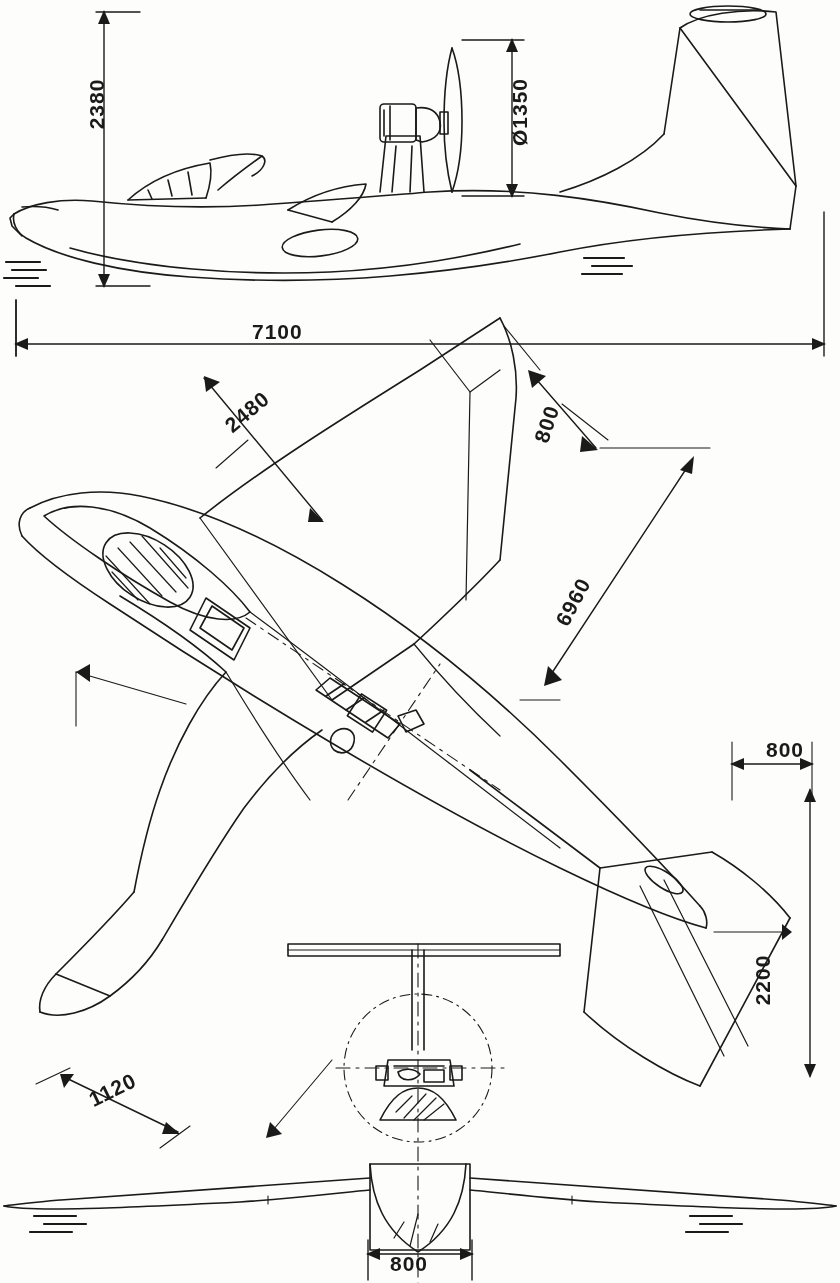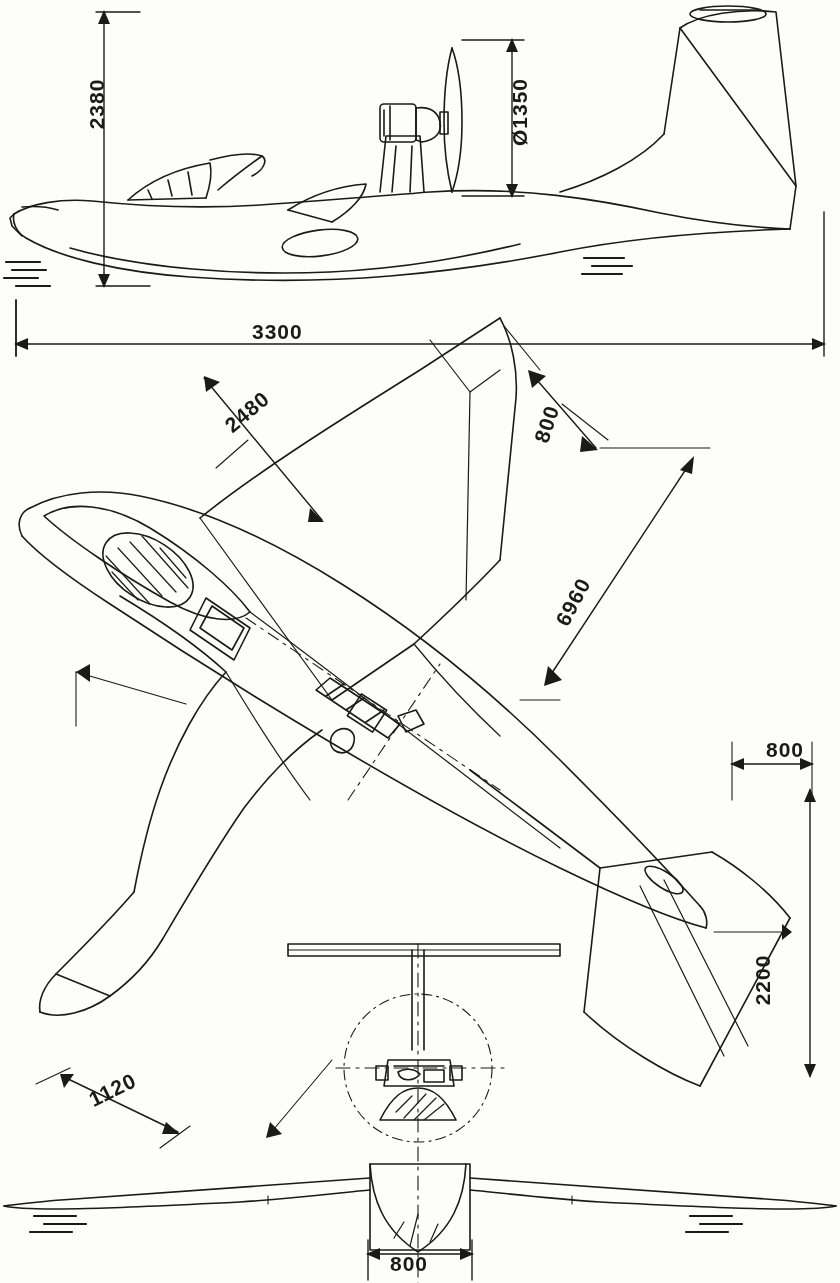--- a/index.html
+++ b/index.html
@@ -275,21 +275,21 @@
         <path d="M472,1240 L472,1280"></path>
       </g>
 
     </g>
   </svg>
 
   <div class="dimtext" style="left:72px; top:92px; transform: rotate(-90deg);">2380</div>
 
   <div class="dimtext" style="left:486px; top:100px; transform: rotate(-90deg);">Ø1350</div>
 
-  <div class="dimtext" style="left:252px; top:320px;">3300</div>
+  <div class="dimtext" style="left:252px; top:320px;">7100</div>
 
   <div class="dimtext" style="left:222px; top:400px; transform: rotate(-40deg);">2480</div>
 
   <div class="dimtext" style="left:528px; top:412px; transform: rotate(-72deg);">800</div>
 
   <div class="dimtext" style="left:548px; top:590px; transform: rotate(-62deg);">6960</div>
 
   <div class="dimtext" style="left:766px; top:738px;">800</div>
 
   <div class="dimtext" style="left:738px; top:968px; transform: rotate(-90deg);">2200</div>

